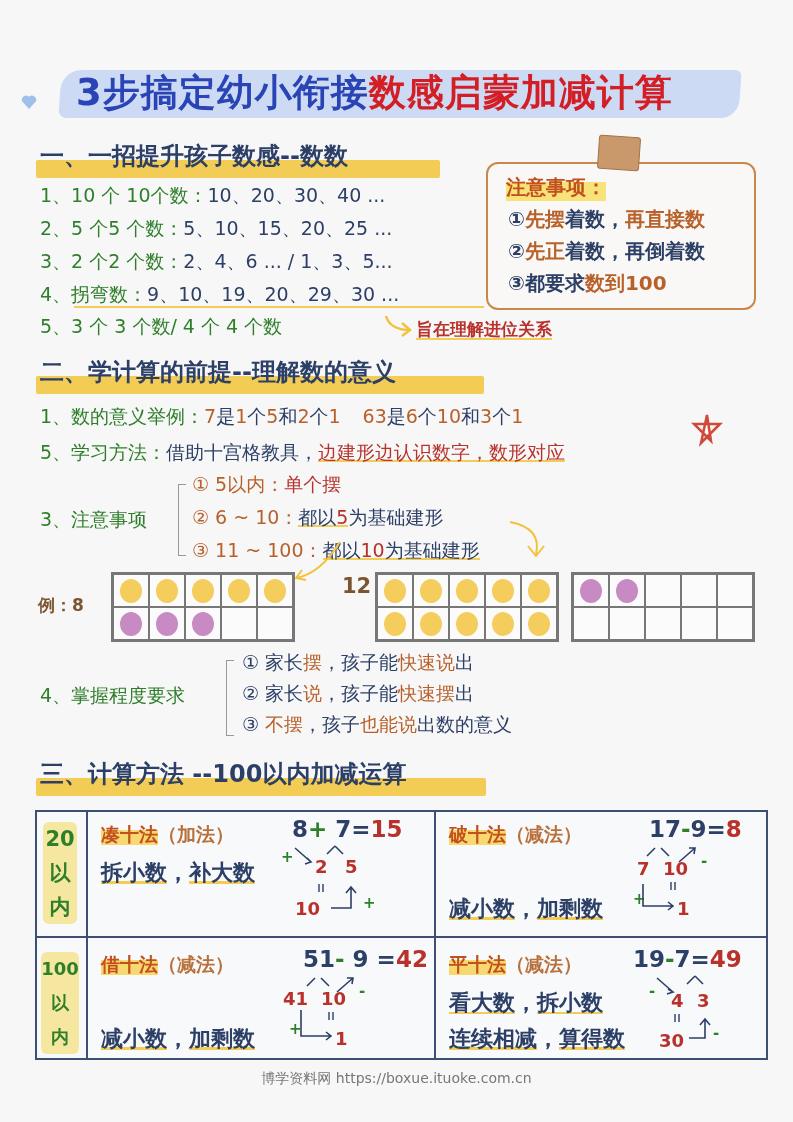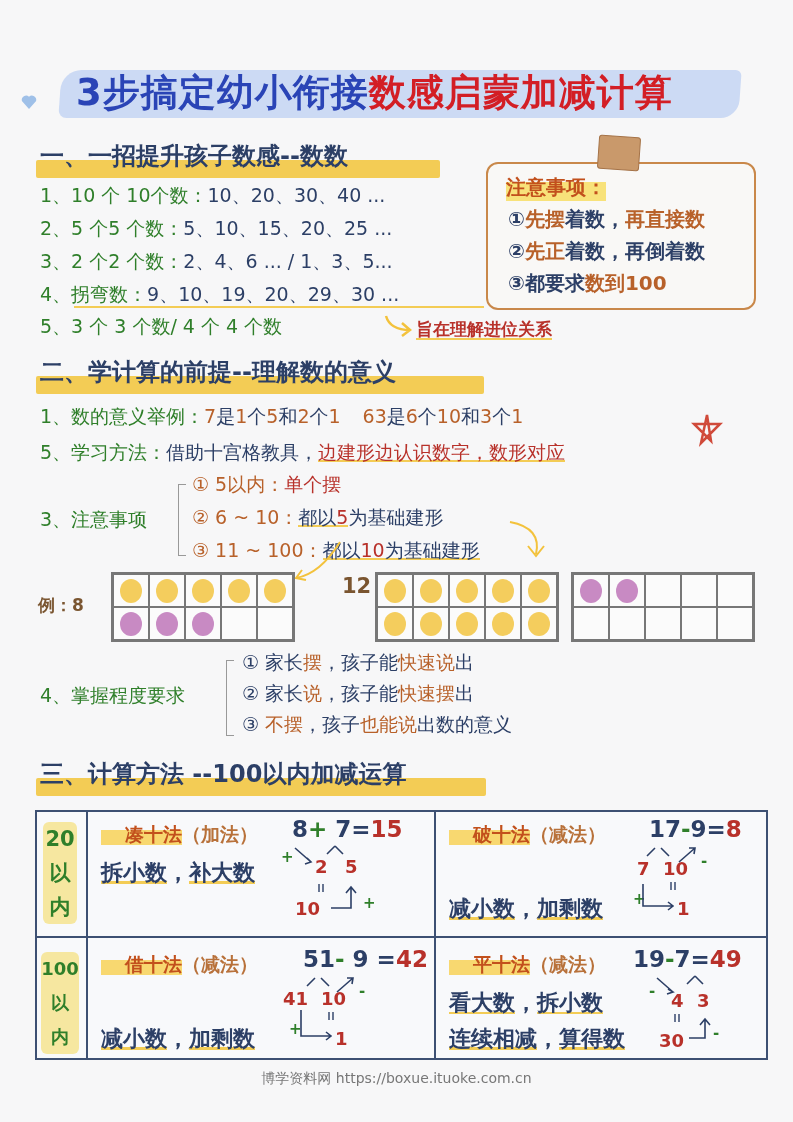--- a/index.html
+++ b/index.html
@@ -40,21 +40,21 @@
   .dot.p { background: #c88ac3; }
 
   .bracket { border: 1.5px solid #999; border-right: none; width: 8px; }
 
   
   .tbl { left: 35px; top: 810px; width: 733px; height: 250px; border: 2px solid #3d5073; background: #f8f9fb; }
   .tbl .vline { position: absolute; background: #3d5073; width: 2px; }
   .tbl .hline { position: absolute; background: #3d5073; height: 2px; }
   .range { font-size: 21px; font-weight: bold; color: #2f7f2a; text-align: center; line-height: 34px; background: #f6e7a0; border-radius: 6px; }
   .m-title { font-size: 19px; font-weight: bold; color: #c2501c; white-space: nowrap; }
-  .m-title .hl { background: linear-gradient(transparent 30%, #f8d870 30%); padding-left: 24px; }
+  .m-title .hl { background: linear-gradient(transparent 30%, #f8d870 30%); }
   .m-sub { color: #b8713a; font-weight: bold; }
   .m-line { font-size: 22px; font-weight: bold; color: #2c3f66; white-space: nowrap; }
   .eq { font-size: 23px; font-weight: bold; white-space: nowrap; }
   .dg { font-size: 18px; font-weight: bold; color: #b8312a; }
   .sym { font-size: 15px; font-weight: bold; color: #2f7f2a; }
 
   .footer { left: 0; top: 1070px; width: 793px; text-align: center; font-size: 14px; color: #777; }
 </style>
 </head>
 <body>

